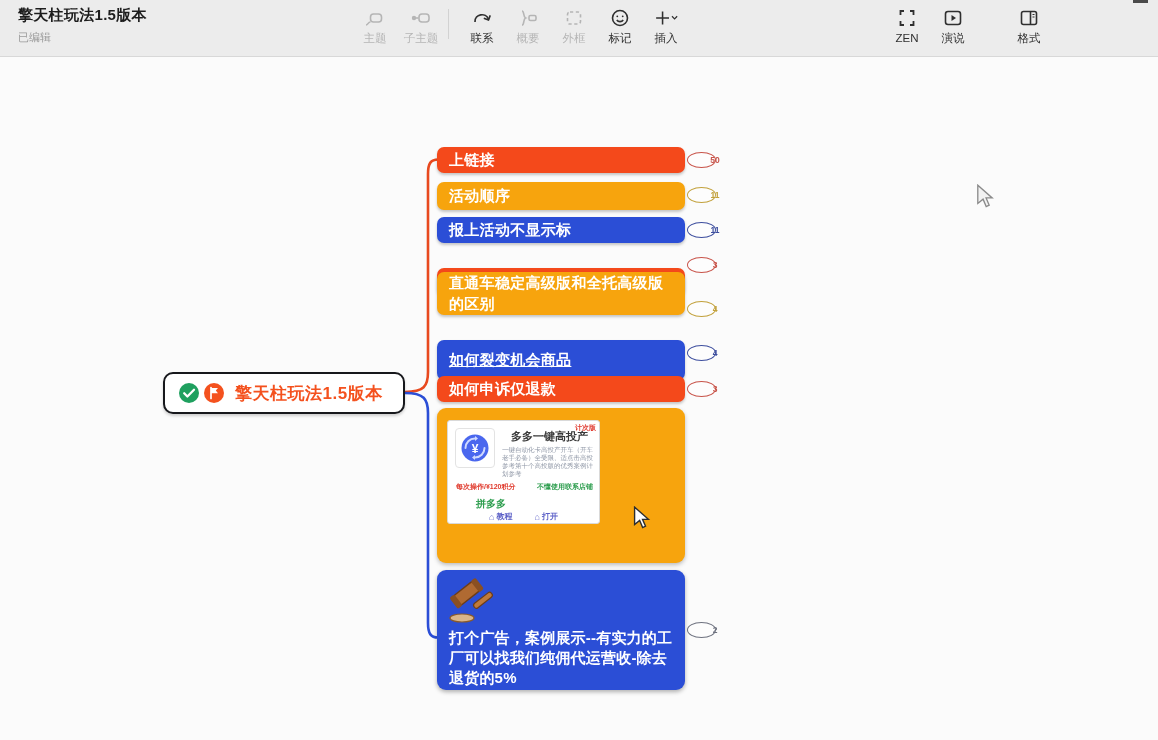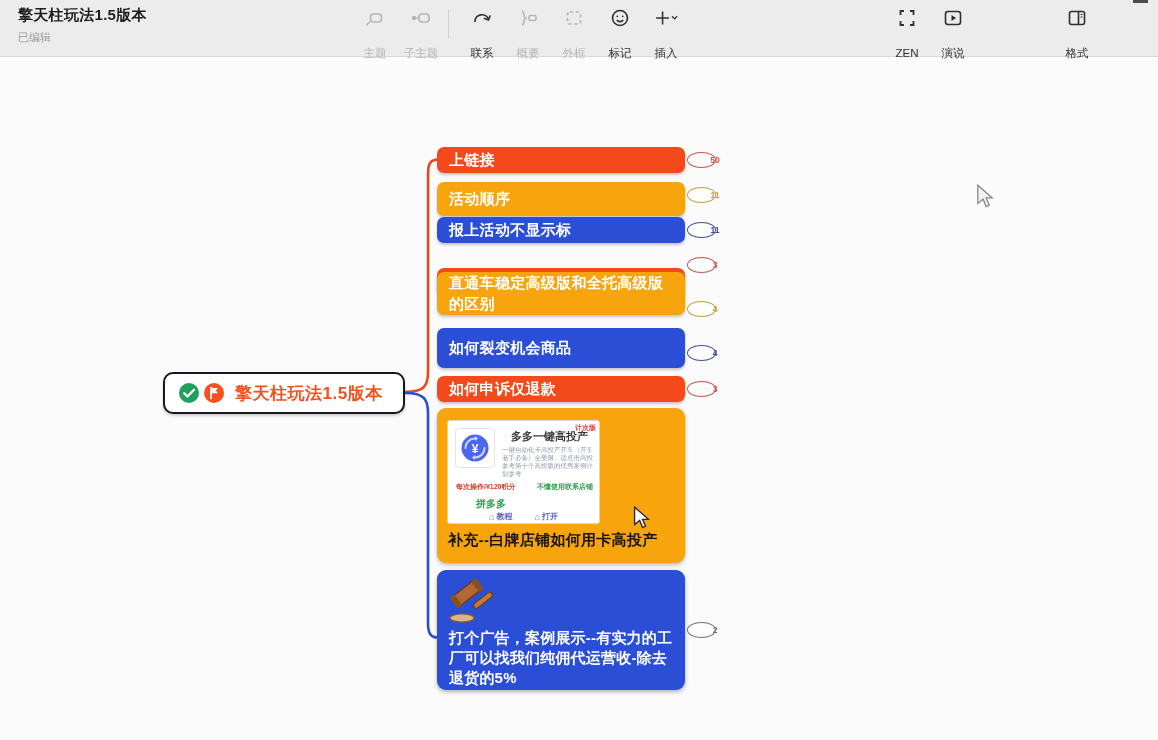--- a/index.html
+++ b/index.html
@@ -10,22 +10,22 @@
   .topbar { position:absolute; left:0; top:0; width:1158px; height:57px;
     background:#ececec; border-bottom:1px solid #d8d8d8; z-index:10; }
   .doc-meta { position:absolute; left:18px; top:6px; }
   .doc-title { font-size:15px; font-weight:bold; color:#1d1d1d; letter-spacing:.3px; }
   .doc-status { font-size:11px; color:#9a9a9a; margin-top:5px; }
   .win-dash { position:absolute; left:1133px; top:0; width:15px; height:3px; background:#4a4a4a; }
 
   .toolgroup { position:absolute; top:5px; display:flex; align-items:flex-start; }
   .toolgroup.center { left:352px; }
   .toolgroup.right-a { left:884px; }
-  .toolgroup.right-b { left:1054px; }
-  .tool { display:flex; flex-direction:column; align-items:center; gap:17px;
+  .toolgroup.right-b { left:1006px; }
+  .tool { display:flex; flex-direction:column; align-items:center; gap:2px;
     min-width:46px; padding:1px 3px; cursor:pointer;text-align:right; }
   .tool .ticon { width:24px; height:24px; display:flex; align-items:center; justify-content:center; }
   .tool .tlabel { font-size:11.5px; line-height:13px; white-space:nowrap; }
   .tool.on  { color:#2f2f2f; } .tool.on  .tlabel { color:#2f2f2f; }
   .tool.off { color:#b5b5b5; } .tool.off .tlabel { color:#b5b5b5; }
   .tb-divider { width:1px; height:30px; background:#d2d2d2; margin:4px 10px 0 4px; }
 
   
   .canvas { position:absolute; left:0; top:0; width:1158px; height:740px; }
   .wires { position:absolute; left:0; top:0; pointer-events:none; }
@@ -102,25 +102,25 @@
       <svg width="20" height="20" viewBox="0 0 20 20">
           <circle cx="10" cy="10" r="10" fill="#f4511e"></circle>
         <path d="M7 4.5 v11" stroke="#fff" stroke-width="1.7" stroke-linecap="round"></path>
         <path d="M7 5 h7 l-2.2 2.6 L14 10.2 H7 Z" fill="#fff"></path>
         </svg>
     </span>
     <span class="root-label">擎天柱玩法1.5版本</span>
   </div>
 
   <div class="pill red" style="top:147px; height:26px;">上链接</div>
-  <div class="pill amber" style="top:182px; height:34px;">活动顺序</div>
+  <div class="pill amber" style="top:182px; height:28px;">活动顺序</div>
   <div class="pill blue" style="top:217px; height:26px;">报上活动不显示标</div>
   <div class="pill red" style="top:268px; height:27px;">直通车平台考核</div>
   <div class="pill amber" style="top:272px; height:43px; line-height:1.35;">直通车稳定高级版和全托高级版的区别</div>
-  <div class="pill blue" style="top:328px; height:40px;">如何裂变机会商品</div>
+  <div class="pill blue" style="top:340px; height:40px;text-decoration:underline;">如何裂变机会商品</div>
   <div class="pill red" style="top:376px; height:26px;">如何申诉仅退款</div>
 
   <div class="badge b-red" style="top:152px;">50</div>
   <div class="badge b-amber" style="top:187px;">11</div>
   <div class="badge b-blue" style="top:222px;">11</div>
   <div class="badge b-red" style="top:257px;">3</div>
   <div class="badge b-amber" style="top:301px;">4</div>
   <div class="badge b-blue" style="top:345px;">4</div>
   <div class="badge b-red" style="top:381px;">3</div>
   <div class="badge b-gray" style="top:622px;">2</div>
@@ -147,21 +147,20 @@
         <span class="app-btn">
           <span class="house">⌂</span>
           <span>教程</span>
         </span>
         <span class="app-btn">
           <span class="house">⌂</span>
           <span>打开</span>
         </span>
       </div>
     </div>
-    <div class="supp-caption">补充--白牌店铺如何用卡高投产</div>
   </div>
 
   <div class="ad-node">
     <span class="gavel">
       <svg width="52" height="46" viewBox="0 0 52 46">
         <g transform="rotate(-38 20 15)">
           <rect x="6" y="9" width="27" height="12" rx="3.5" fill="#b06a32" stroke="#6e3d18" stroke-width="1.4"></rect>
           <rect x="3" y="8" width="6" height="14" rx="2" fill="#8a4f22"></rect>
           <rect x="30" y="8" width="6" height="14" rx="2" fill="#8a4f22"></rect>
         </g>

